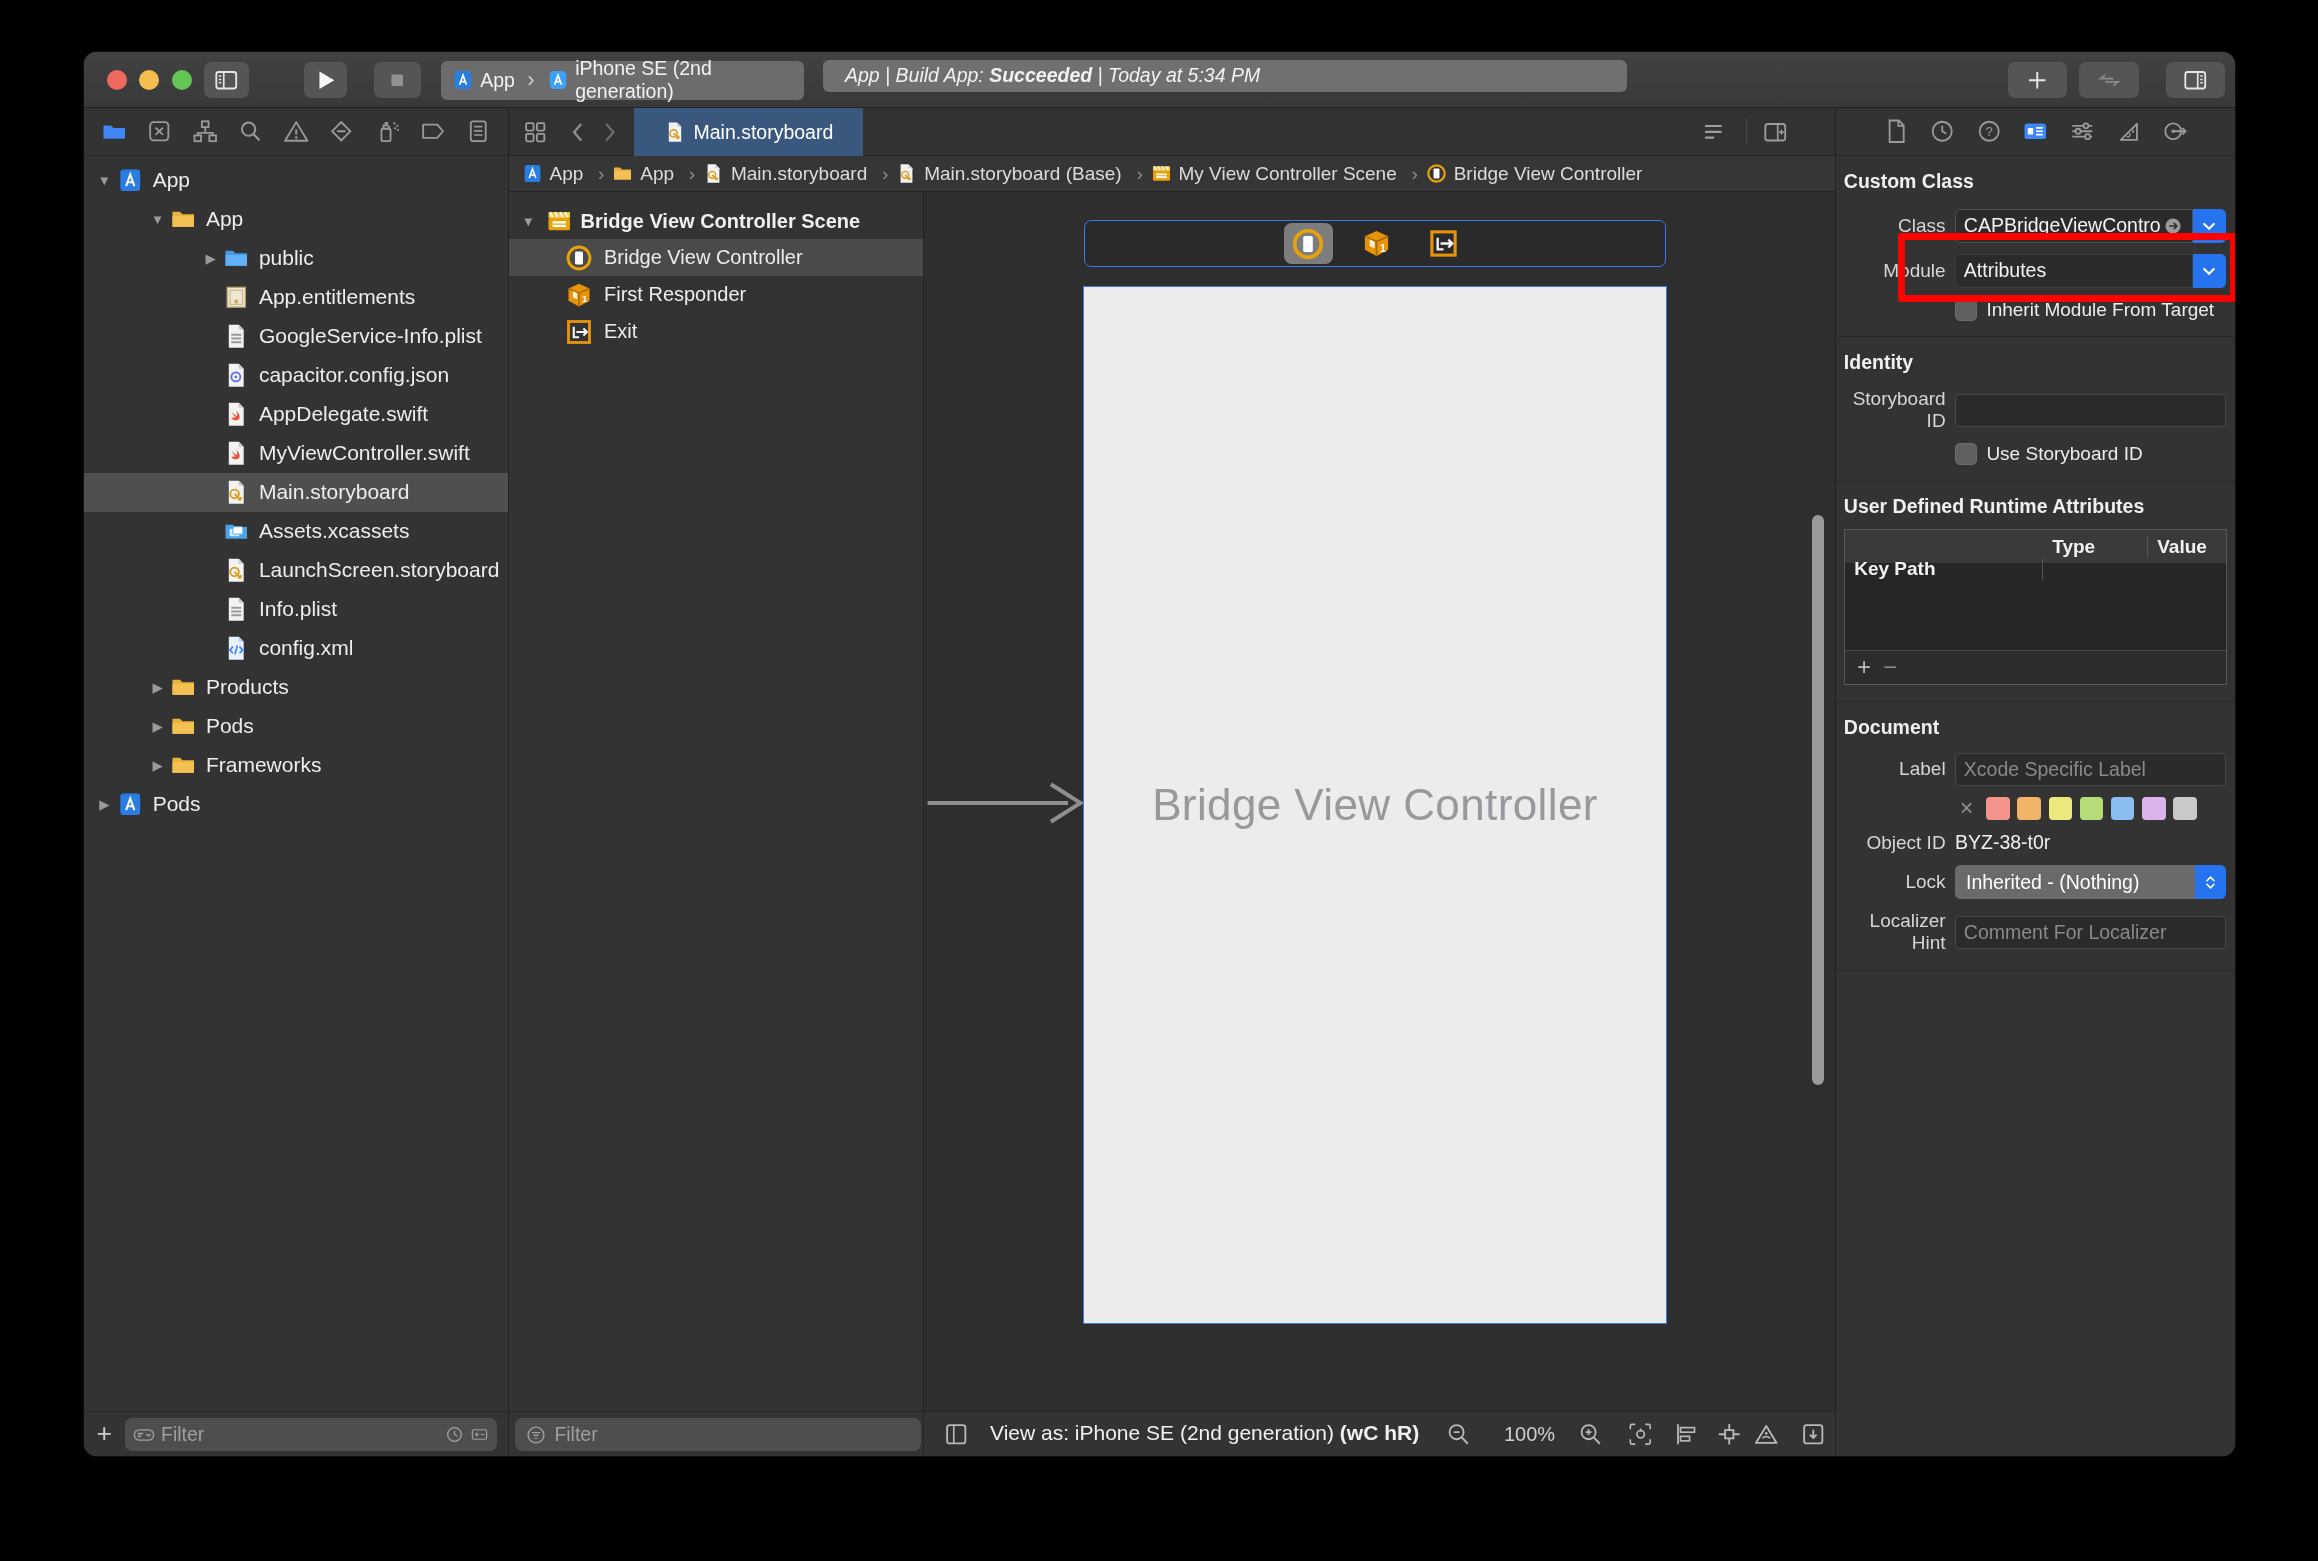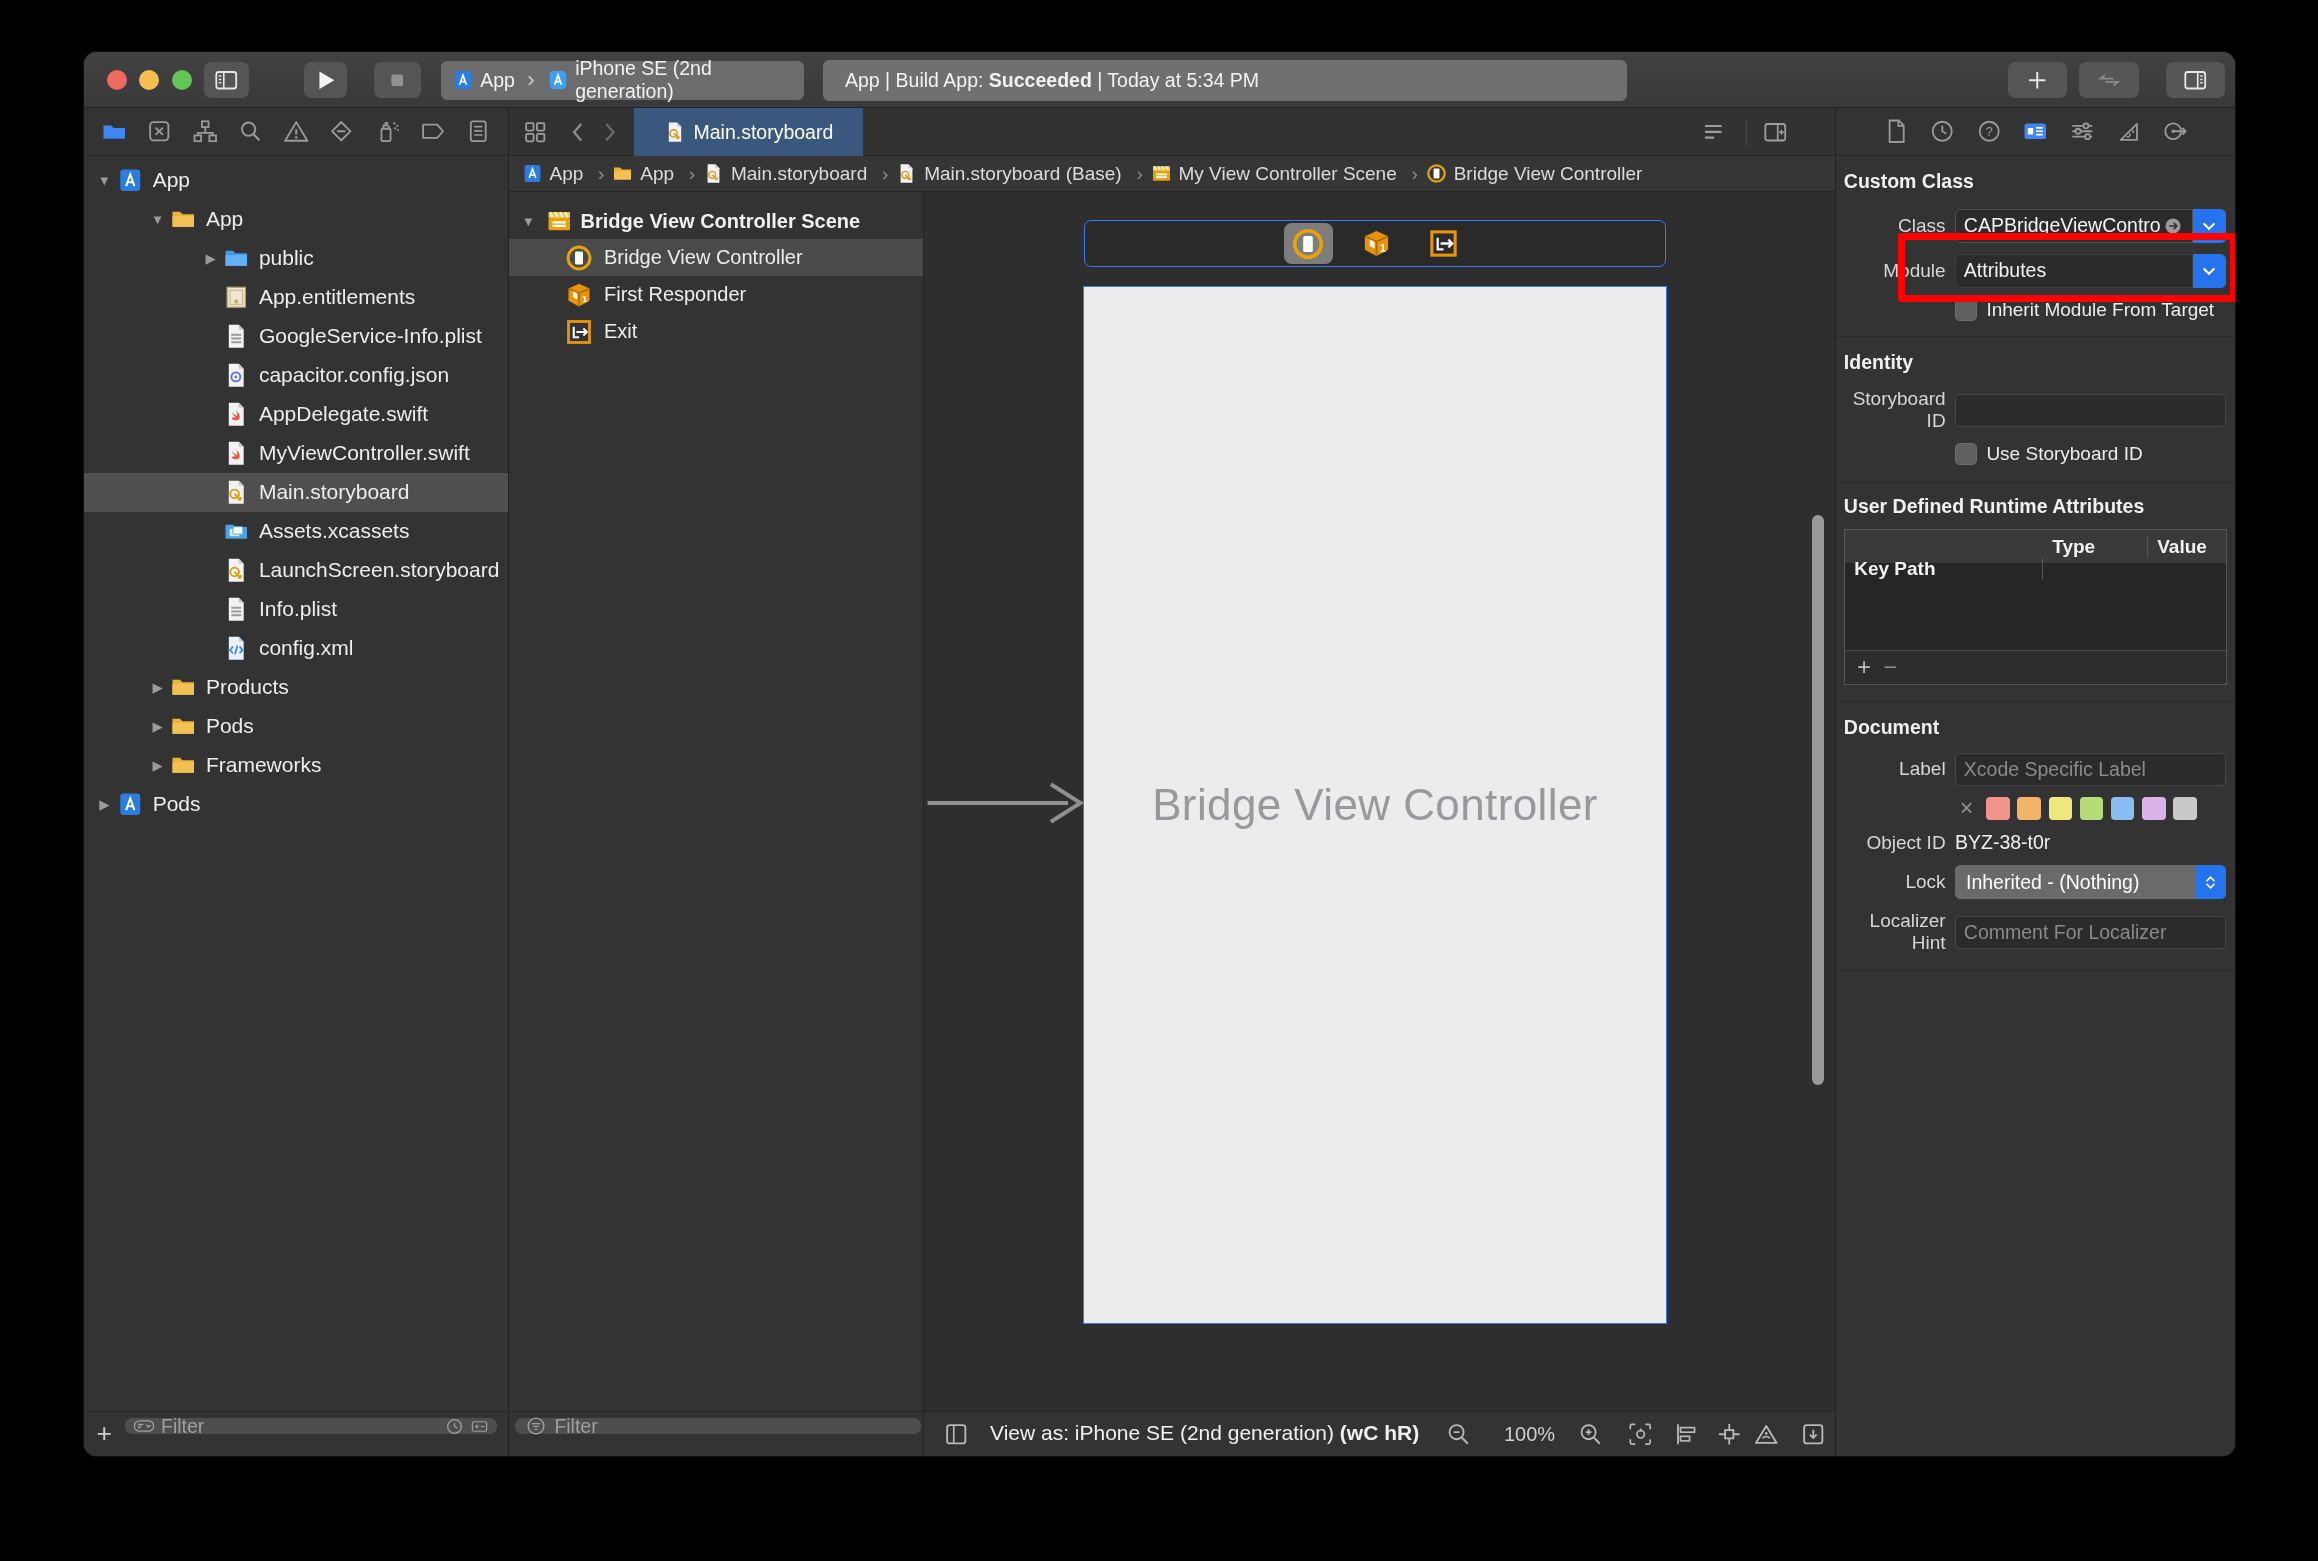--- a/index.html
+++ b/index.html
@@ -19,21 +19,21 @@
               border-bottom:0.8px solid #232323; }
   .traffic { position:absolute; top:18px; border-radius:50%; width:20px; height:20px; }
   .tl-close { left:22.6px;  background:#ed6a5f; }
   .tl-min   { left:55px;  background:#f5bf4f; }
   .tl-max   { left:88px; background:#62c554; }
   .tbtn { position:absolute; top:10px; height:36px; background:#555553; border-radius:7px;
           display:flex; align-items:center; justify-content:center; color:#e6e6e6; }
   .pill { position:absolute; top:8.6px; height:39px; background:#6c6c6c; border-radius:6.2px;
           display:flex; align-items:center; font-size:19.5px; color:#f2f2f2; }
   .pill .sep-chev { color:#cfcfcf; font-size:22px; margin:0 6.2px; }
-  .status-pill { top:7.8px; height:41px; background:#707070; padding-left:22px; }
+  .status-pill { top:7.8px; height:32px; background:#707070; padding-left:22px;font-style:italic; }
   .status-pill b { font-weight:bold; }
 
   
   .cols { flex:1; display:flex; min-height:0; }
   .nav-col  { width:425px; flex:none; background:#333333; display:flex; flex-direction:column; border-right:0.8px solid #222; }
   .edit-col { flex:1; display:flex; flex-direction:column; min-width:0; border-right:0.8px solid #222; }
   .insp-col { width:399px; flex:none; background:#333333; display:flex; flex-direction:column; position:relative; }
 
   
   .navtabs { height:48px; flex:none; display:flex; align-items:center; justify-content:space-between;
@@ -46,21 +46,21 @@
   .trow[data-indent="1"] { padding-left:61px; }
   .trow[data-indent="2"] { padding-left:114px; }
   .disc { width:25px; flex:none; text-align:center; color:#9b9b9b; font-size:13.3px; }
   .trow[data-disclosure="down"]  .disc::before { content:"▼"; }
   .trow[data-disclosure="right"] .disc::before { content:"▶"; }
   .trow .ico { margin-right:9.4px; }
 
   
   .bbar { height:45px; flex:none; border-top:0.8px solid #262626; background:#333333; position:relative; }
   .plusglyph { position:absolute; left:12.5px; top:6.2px; font-size:26.5px; color:#cccccc; font-weight:300; }
-  .filterfield { position:absolute; top:6.2px; height:16px; background:#4e4e4e; border-radius:7px;
+  .filterfield { position:absolute; top:6.2px; height:33px; background:#4e4e4e; border-radius:7px;
                  display:flex; align-items:center; color:#a5a5a5; }
   .filterfield input { background:transparent; border:none; outline:none; color:#e8e8e8;
                        font-size:19.5px; flex:1; min-width:0; font-family:inherit; }
   .filterfield input::placeholder { color:#9f9f9f; }
   .ff-nav { left:41px; width:372px; padding:0 7.8px; gap:6.2px; }
   .ff-outline { left:6.2px; width:406px; padding:0 9.4px; gap:7.8px; }
 
   
   .tabbar { height:48px; flex:none; background:#323232; border-bottom:0.8px solid #262626; position:relative; color:#9d9d9d; }
   .tabbar .ic { position:absolute; top:11px; }

